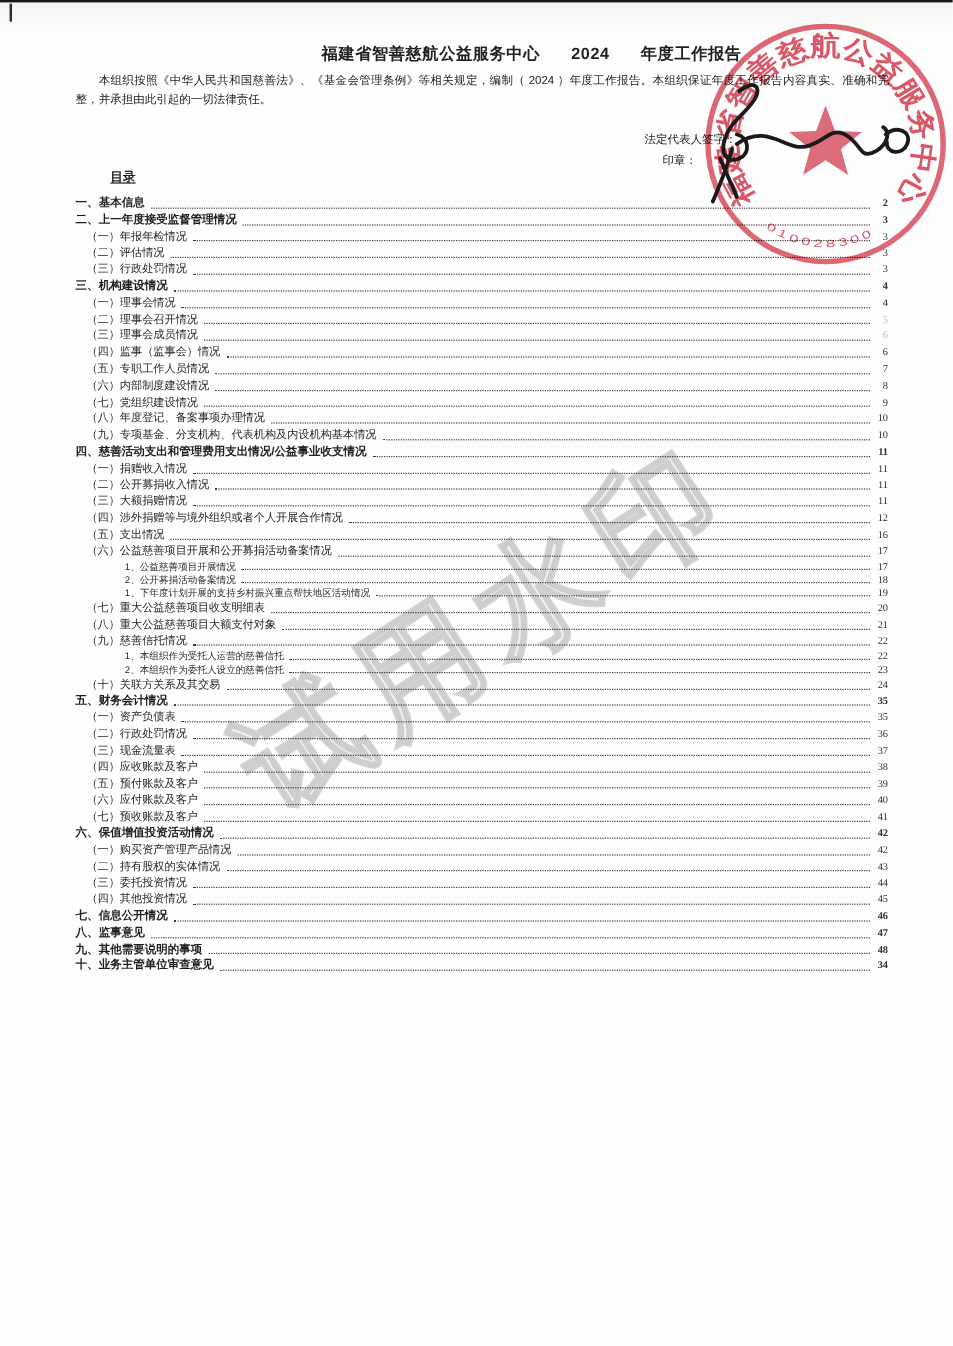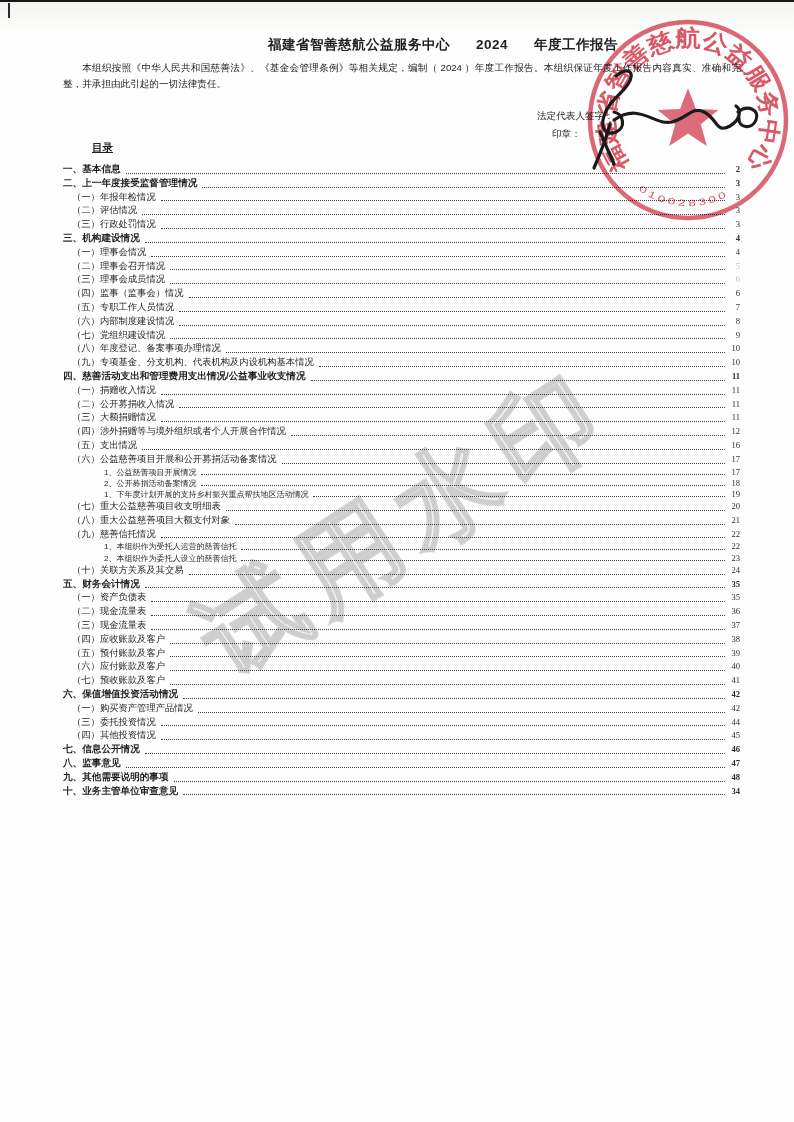--- a/index.html
+++ b/index.html
@@ -274,21 +274,21 @@
         <span class="toc-page">35</span>
       </div>
 
       <div class="toc-row lvl2">
         <span class="toc-label">（一）资产负债表</span>
         <span class="dots"></span>
         <span class="toc-page">35</span>
       </div>
 
       <div class="toc-row lvl2">
-        <span class="toc-label">（二）现金流量表</span>
+        <span class="toc-label">（二）行政处罚情况</span>
         <span class="dots"></span>
         <span class="toc-page">36</span>
       </div>
 
       <div class="toc-row lvl2">
         <span class="toc-label">（三）现金流量表</span>
         <span class="dots"></span>
         <span class="toc-page">37</span>
       </div>
 
@@ -321,20 +321,25 @@
         <span class="dots"></span>
         <span class="toc-page">42</span>
       </div>
 
       <div class="toc-row lvl2">
         <span class="toc-label">（一）购买资产管理产品情况</span>
         <span class="dots"></span>
         <span class="toc-page">42</span>
       </div>
 
+      <div class="toc-row lvl2">
+        <span class="toc-label">（二）持有股权的实体情况</span>
+        <span class="dots"></span>
+        <span class="toc-page">43</span>
+      </div>
 
       <div class="toc-row lvl2">
         <span class="toc-label">（三）委托投资情况</span>
         <span class="dots"></span>
         <span class="toc-page">44</span>
       </div>
 
       <div class="toc-row lvl2">
         <span class="toc-label">（四）其他投资情况</span>
         <span class="dots"></span>

